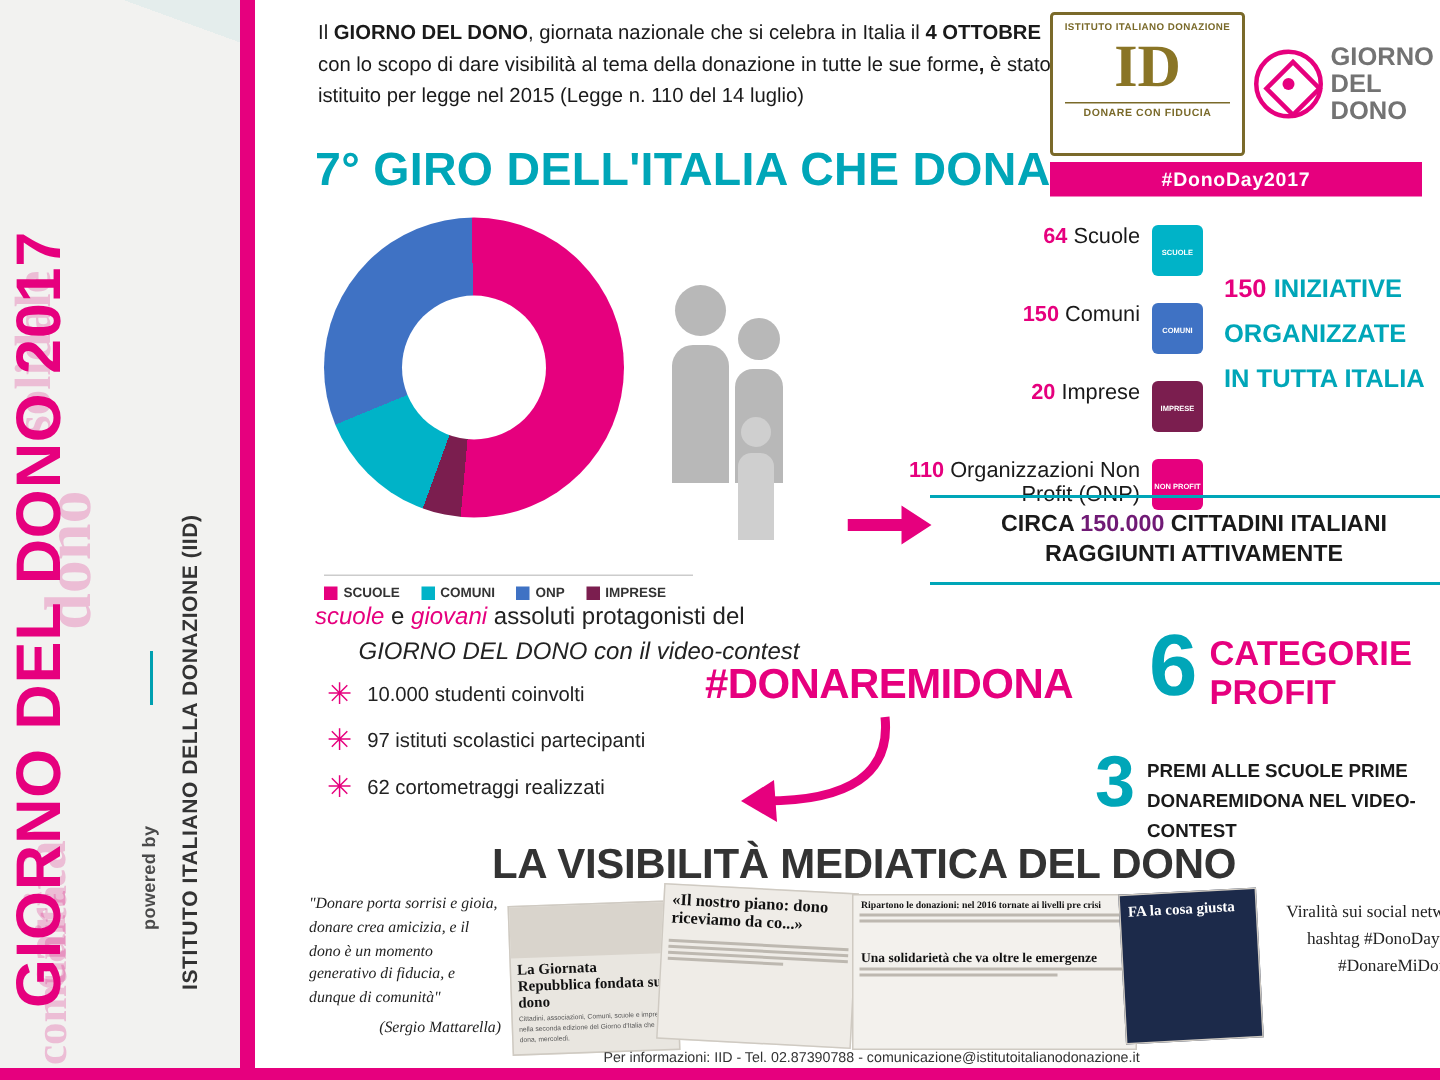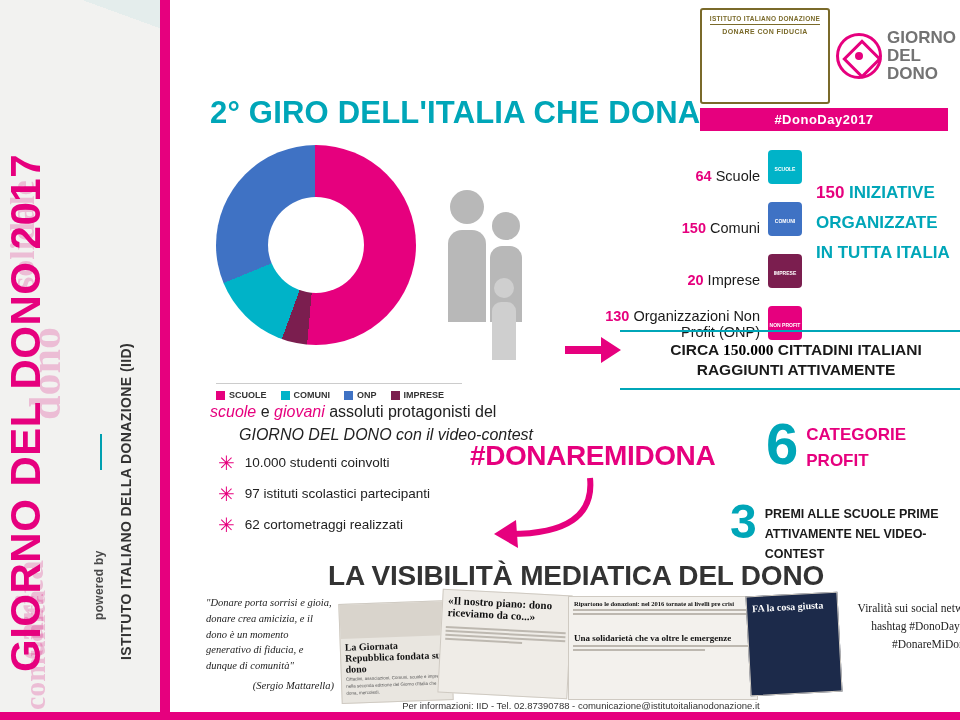--- a/index.html
+++ b/index.html
@@ -127,36 +127,36 @@
   #legend .li { display: flex; align-items: center; gap: 4px; font-size: 9px; font-weight: bold; color: #333; }
   #legend .sw { width: 9px; height: 9px; display: inline-block; }
 
   
   #people { position: absolute; left: 278px; top: 160px; width: 110px; height: 200px; }
   .person { position: absolute; background: #b8b8b8; }
   .p-head { border-radius: 50%; }
 
   
   #stats { position: absolute; left: 392px; top: 150px; width: 240px; }
-  #stats .row { display: flex; justify-content: flex-end; align-items: flex-end; gap: 8px; margin-bottom: 18px; font-size: 14.5px; color: #1a1a1a; }
+  #stats .row { display: flex; justify-content: flex-end; align-items: flex-start; gap: 8px; margin-bottom: 18px; font-size: 14.5px; color: #1a1a1a; }
   #stats .num { color: #e6007e; font-weight: bold; }
   #stats .ico { width: 34px; height: 34px; border-radius: 4px; color: #fff; font-size: 5px; text-align: center; padding-top: 16px; font-weight: bold; line-height: 6px; }
 
   
   #iniziative { position: absolute; left: 646px; top: 178px; width: 150px; font-size: 17px; font-weight: bold; color: #00a6b8; line-height: 30px; }
   #iniziative .hl { color: #e6007e; }
 
   
   #cittadini {
     position: absolute; left: 450px; top: 330px; width: 352px;
     border-top: 2px solid #00a6b8; border-bottom: 2px solid #00a6b8;
     padding: 8px 0; text-align: center;
     font-size: 15.5px; font-weight: bold; color: #1a1a1a; line-height: 20px;
   }
-  #cittadini .hl { color: #000000; font-family: Liberation Serif, serif; }
+  #cittadini .hl { color: #701a75; }
   #arrow-pink {
     position: absolute; left: 395px; top: 335px; width: 58px; height: 30px;
   }
 
   
   #scuole-giovani {
     position: absolute; left: 40px; top: 400px; width: 330px;
     font-size: 16px; line-height: 23px; color: #222;
   }
   #scuole-giovani .em { color: #e6007e; font-style: italic; }
@@ -169,21 +169,21 @@
   
   #hash-big {
     position: absolute; left: 300px; top: 440px;
     font-size: 28px; font-weight: bold; color: #e6007e; letter-spacing: -.4px;
   }
   #hook-arrow { position: absolute; left: 300px; top: 472px; width: 130px; height: 80px; }
 
   
   #six { position: absolute; left: 596px; top: 418px; display: flex; align-items: flex-start; gap: 8px; }
   #six .big { font-size: 58px; font-weight: bold; color: #00a6b8; line-height: 52px; }
-  #six .txt { font-size: 17px; font-weight: bold; color: #e6007e; line-height: 26px; padding-top: 4px; }
+  #six .txt { font-size: 23px; font-weight: bold; color: #e6007e; line-height: 26px; padding-top: 4px; }
 
   #three { position: absolute; left: 560px; top: 500px; display: flex; align-items: flex-start; gap: 8px; }
   #three .big { font-size: 48px; font-weight: bold; color: #00a6b8; line-height: 44px; }
   #three .txt { font-size: 12.5px; font-weight: bold; color: #1a1a1a; line-height: 20px; padding-top: 4px; }
 
   
   #visibilita {
     position: absolute; left: 158px; top: 560px;
     font-size: 28px; font-weight: bold; color: #333; letter-spacing: -.2px; text-align: center;
   }
@@ -227,39 +227,45 @@
 
   <div id="banner-title">GIORNO DEL DONO 2017</div>
   <div id="banner-powered">powered by</div>
   <div id="banner-rule"></div>
   <div id="banner-iid">ISTITUTO ITALIANO DELLA DONAZIONE (IID)</div>
 </div>
 <div id="banner-stripe"></div>
 
 <div id="main">
 
+  <div id="intro">
+    Il <b>GIORNO DEL DONO</b>, giornata nazionale che si celebra in Italia
+    il <b>4 OTTOBRE</b> con lo scopo di dare visibilità al tema della donazione
+    in tutte le sue forme<b>,</b> è stato istituito per legge nel 2015 (Legge n. 110 del 14 luglio)
+  </div>
 
   <div id="logo-block">
     <div id="logo-row">
       <div id="logo-iid">
         <div class="arc-top">ISTITUTO ITALIANO DONAZIONE</div>
+        <div class="id-mark">ID</div>
         <div class="tagline">DONARE CON FIDUCIA</div>
       </div>
       <div id="logo-gdd">
         <div class="rosette"></div>
         <div>
           <div class="gtxt">GIORNO</div>
           <div class="gtxt">DEL DONO</div>
         </div>
       </div>
     </div>
     <div id="hashtag-bar">#DonoDay2017</div>
   </div>
 
-  <div id="giro-title">2° GIRO DELL'ITALIA CHE DONA</div>
+  <div id="giro-title">7° GIRO DELL'ITALIA CHE DONA</div>
 
   <div id="donut-wrap">
     <div id="donut" style="background: conic-gradient(from 200deg, rgb(0, 179, 200) 0deg, rgb(0, 179, 200) 47.6deg, rgb(63, 114, 196) 47.6deg, rgb(63, 114, 196) 159.17deg, rgb(230, 0, 126) 159.17deg, rgb(230, 0, 126) 345.12deg, rgb(123, 30, 79) 345.12deg, rgb(123, 30, 79) 360deg);"></div>
   </div>
   <div id="legend">
     <span class="li">
         <i class="sw" style="background:#e6007e"></i>
         <span>SCUOLE</span>
       </span>
     <span class="li">
@@ -292,21 +298,21 @@
     </div>
     <div class="row">
       <span><span class="num">150</span> <span>Comuni</span></span>
       <span class="ico" style="background:#3f72c4">COMUNI</span>
     </div>
     <div class="row">
       <span><span class="num">20</span> <span>Imprese</span></span>
       <span class="ico" style="background:#7b1e4f">IMPRESE</span>
     </div>
     <div class="row">
-      <span style="text-align:right; display:inline-block; max-width:170px;"><span class="num">130</span> <span>Organizzazioni Non Profit (ONP)</span></span>
+      <span style="text-align:right; display:inline-block; max-width:170px;"><span class="num">110</span> <span>Organizzazioni Non Profit (ONP)</span></span>
       <span class="ico" style="background:#e6007e">NON PROFIT</span>
     </div>
   </div>
 
   <div id="iniziative">
     <div><span class="hl">150</span> <span>INIZIATIVE</span></div>
     <div>ORGANIZZATE</div>
     <div>IN TUTTA ITALIA</div>
   </div>
 
@@ -350,21 +356,21 @@
     <div class="txt">
       <div>CATEGORIE</div>
       <div>PROFIT</div>
     </div>
   </div>
 
   <div id="three">
     <div class="big">3</div>
     <div class="txt">
       <div>PREMI ALLE SCUOLE PRIME</div>
-      <div>ATTIVAMENTE NEL VIDEO-CONTEST</div>
+      <div>DONAREMIDONA NEL VIDEO-CONTEST</div>
     </div>
   </div>
 
   <div id="visibilita">LA VISIBILITÀ MEDIATICA DEL DONO</div>
 
   <div id="mattarella">
     <div>"Donare porta sorrisi e gioia, donare crea amicizia, e il dono è un momento generativo di fiducia, e dunque di comunità"</div>
     <div style="text-align:right; margin-top:4px;">(Sergio Mattarella)</div>
   </div>
 

